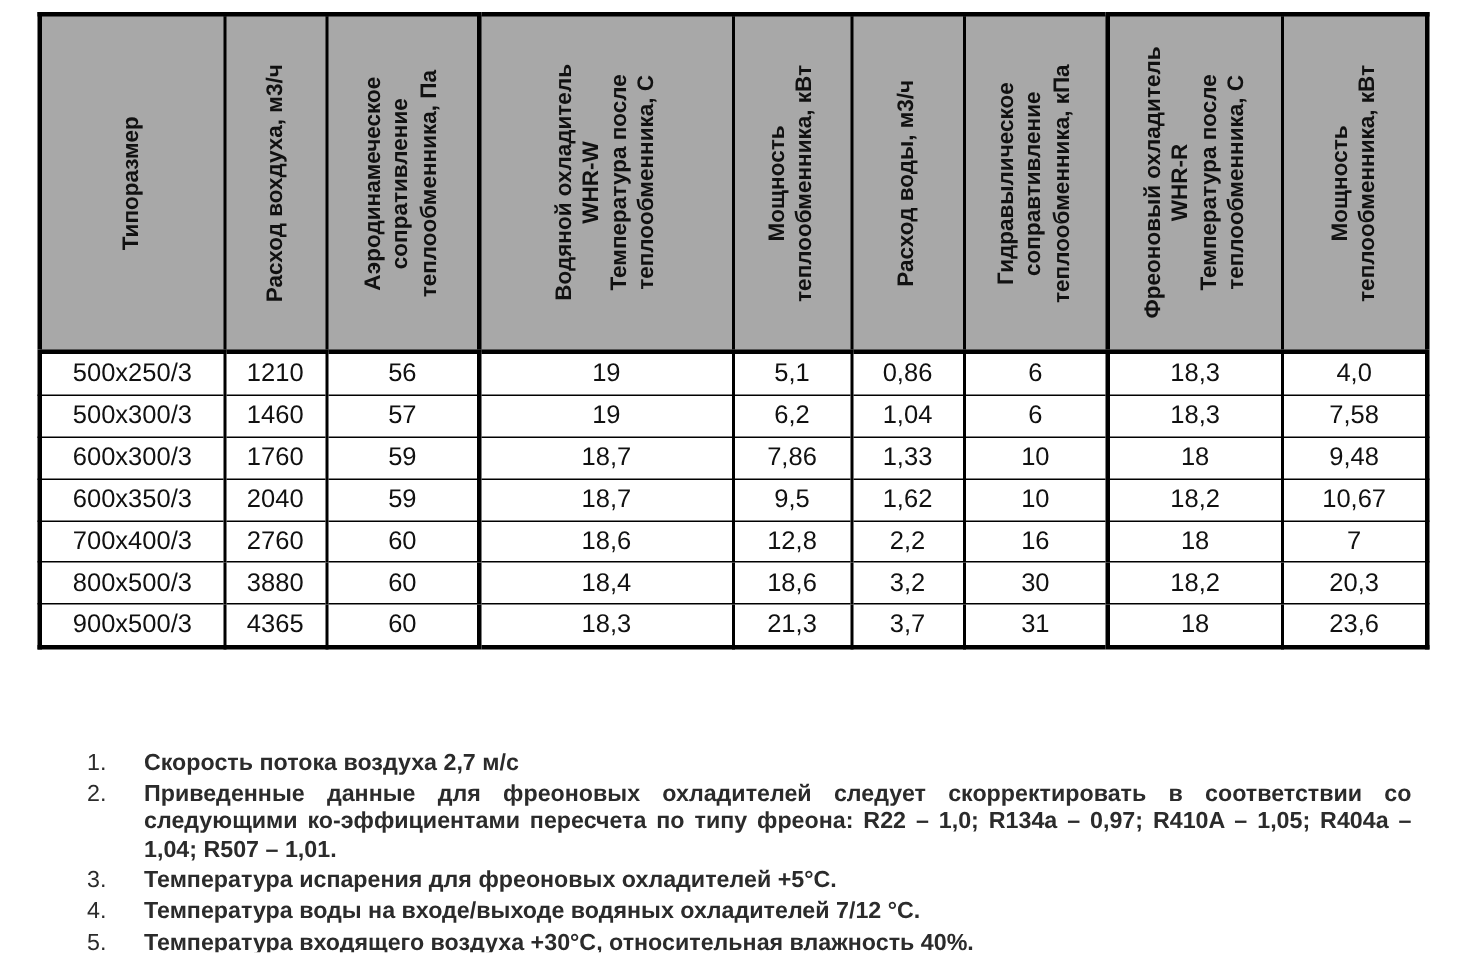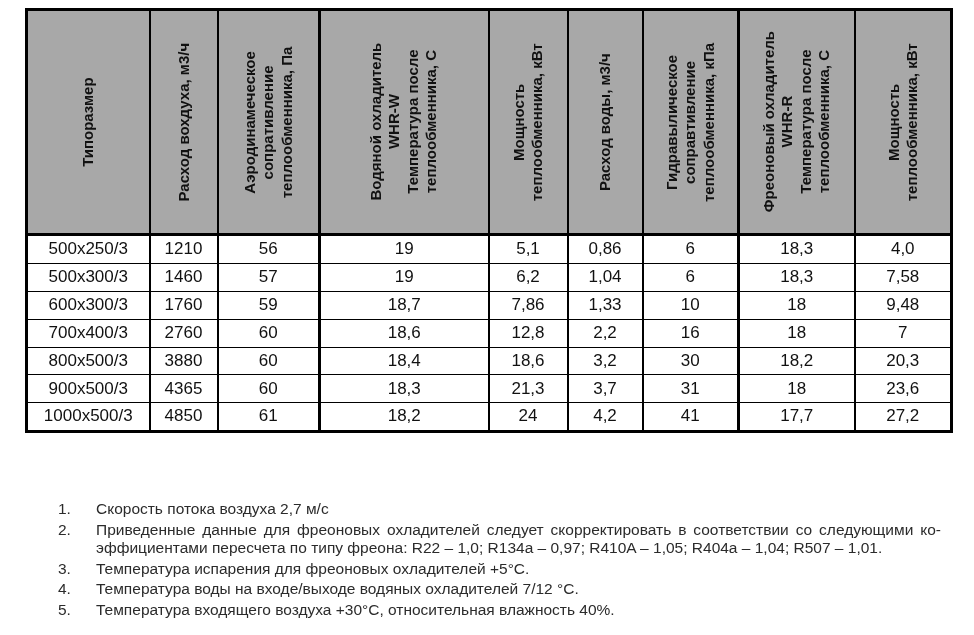--- a/index.html
+++ b/index.html
@@ -84,20 +84,21 @@
     font-size: 15.5px;
     line-height: 1.2;
     color: #2b2b2b;
     margin-bottom: 2px;
   }
   .fn .num {
     text-align: left;
   }
   .fn .txt {
     text-align: justify;
+    font-weight: bold;
   }
 </style>
 </head>
 <body>
 
 <div class="page">
 
   <table class="spec">
     <colgroup>
       <col style="width:123px">
@@ -199,20 +200,31 @@
           <td>1760</td>
           <td>59</td>
           <td class="group-left">18,7</td>
           <td>7,86</td>
           <td>1,33</td>
           <td>10</td>
           <td class="group-left">18</td>
           <td>9,48</td>
         </tr>
         <tr>
+          <td>600x350/3</td>
+          <td>2040</td>
+          <td>59</td>
+          <td class="group-left">18,7</td>
+          <td>9,5</td>
+          <td>1,62</td>
+          <td>10</td>
+          <td class="group-left">18,2</td>
+          <td>10,67</td>
+        </tr>
+        <tr>
           <td>700x400/3</td>
           <td>2760</td>
           <td>60</td>
           <td class="group-left">18,6</td>
           <td>12,8</td>
           <td>2,2</td>
           <td>16</td>
           <td class="group-left">18</td>
           <td>7</td>
         </tr>
@@ -231,31 +243,20 @@
           <td>900x500/3</td>
           <td>4365</td>
           <td>60</td>
           <td class="group-left">18,3</td>
           <td>21,3</td>
           <td>3,7</td>
           <td>31</td>
           <td class="group-left">18</td>
           <td>23,6</td>
         </tr>
-        <tr>
-          <td>1000x500/3</td>
-          <td>4850</td>
-          <td>61</td>
-          <td class="group-left">18,2</td>
-          <td>24</td>
-          <td>4,2</td>
-          <td>41</td>
-          <td class="group-left">17,7</td>
-          <td>27,2</td>
-        </tr>
       </tbody>
   </table>
 
   <ol class="footnotes">
     <li class="fn">
       <span class="num">1.</span>
       <span class="txt">Скорость потока воздуха 2,7 м/с</span>
     </li>
     <li class="fn">
       <span class="num">2.</span>

